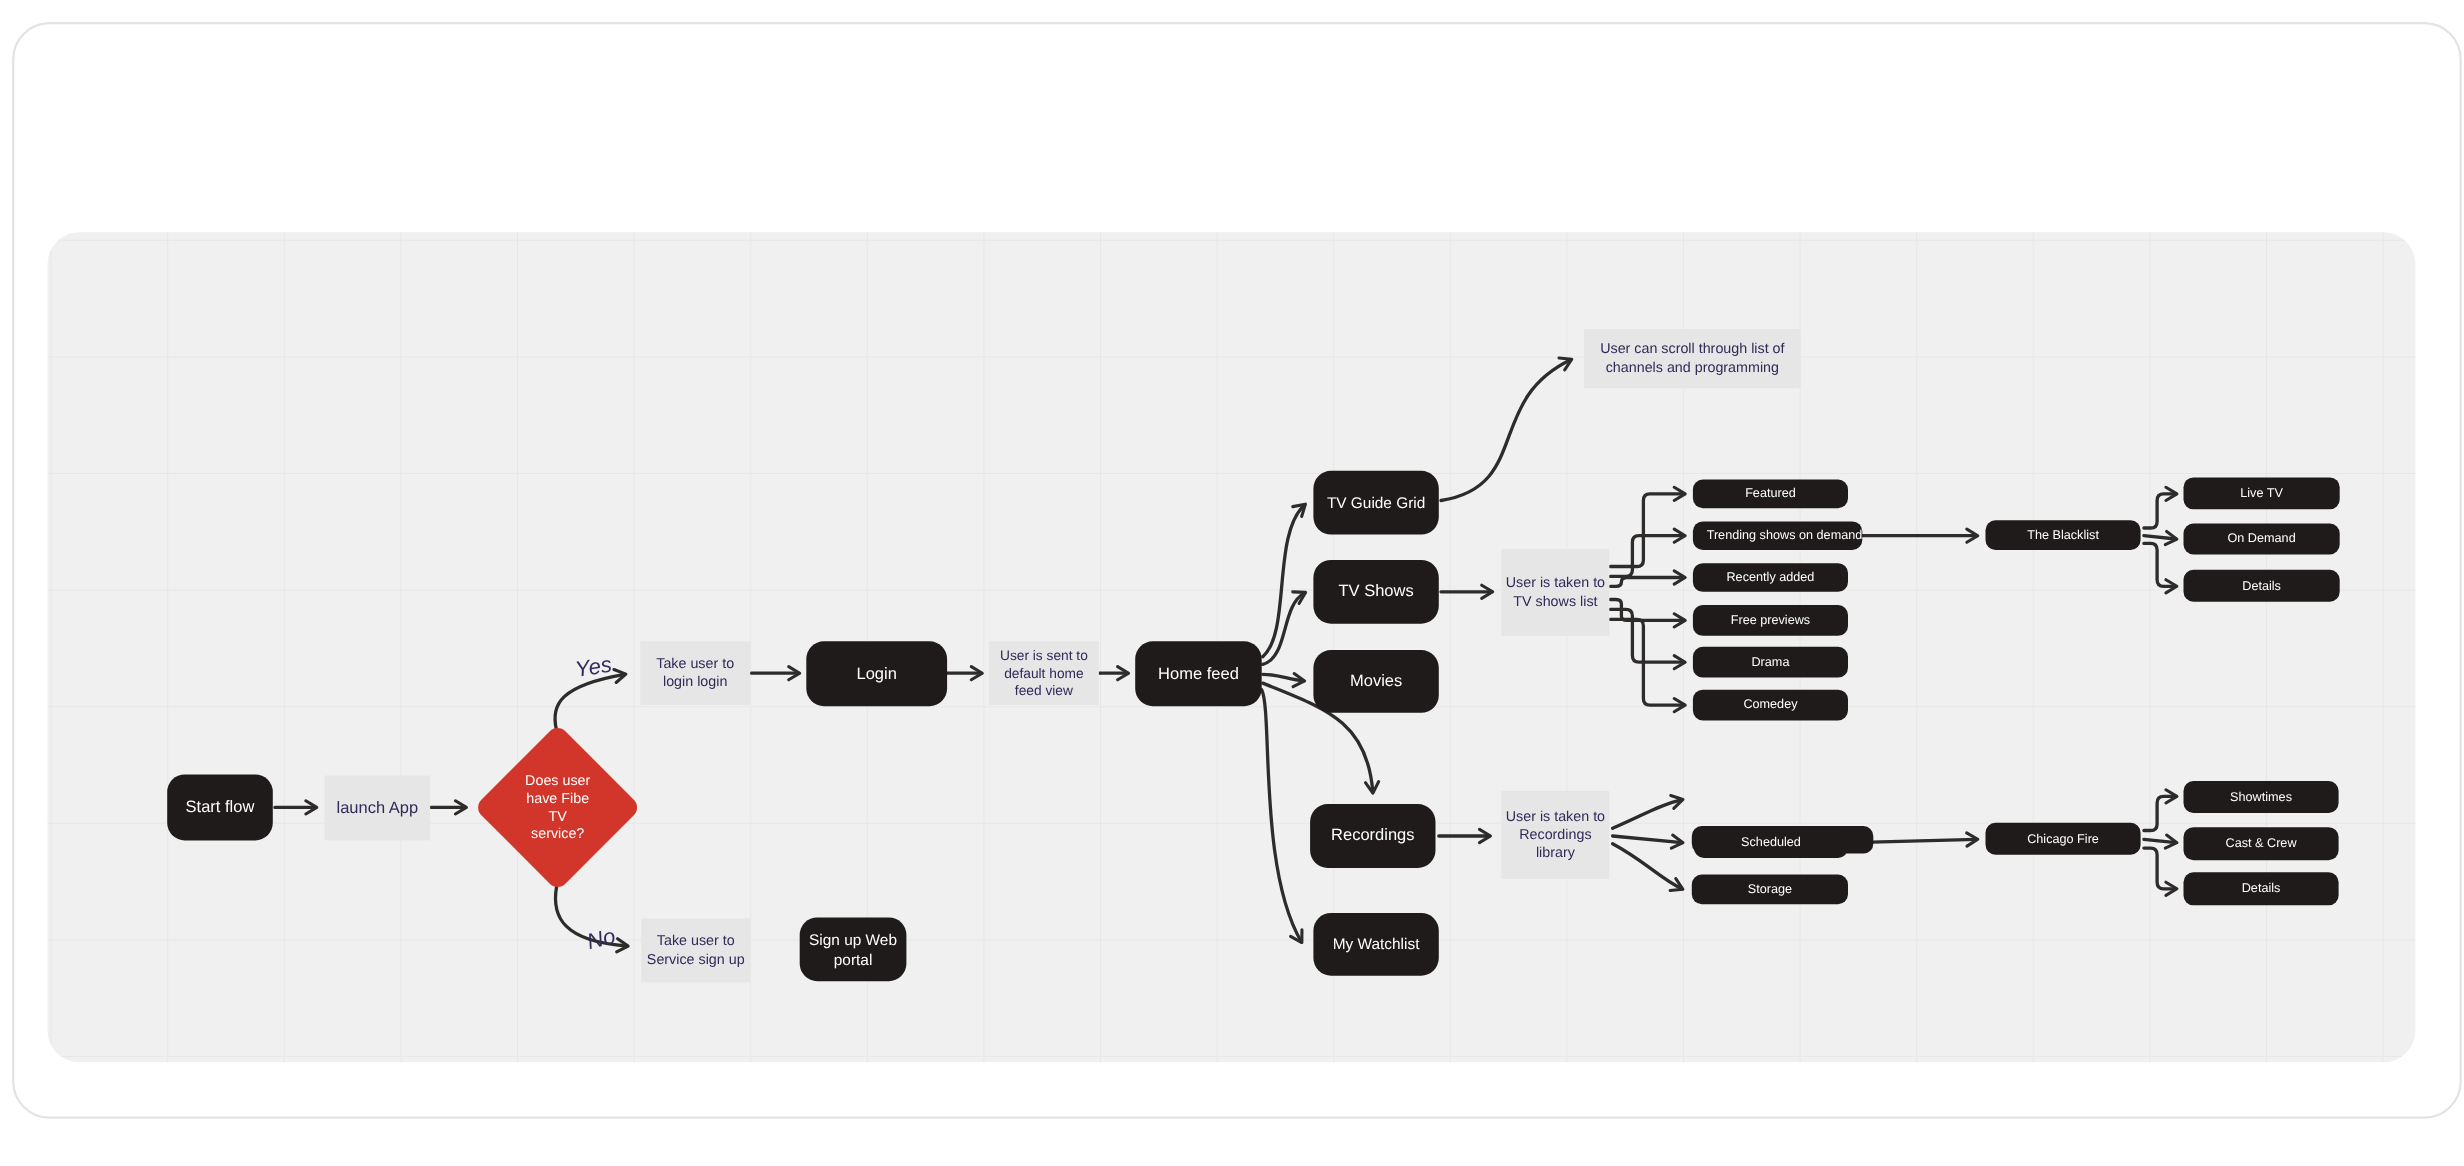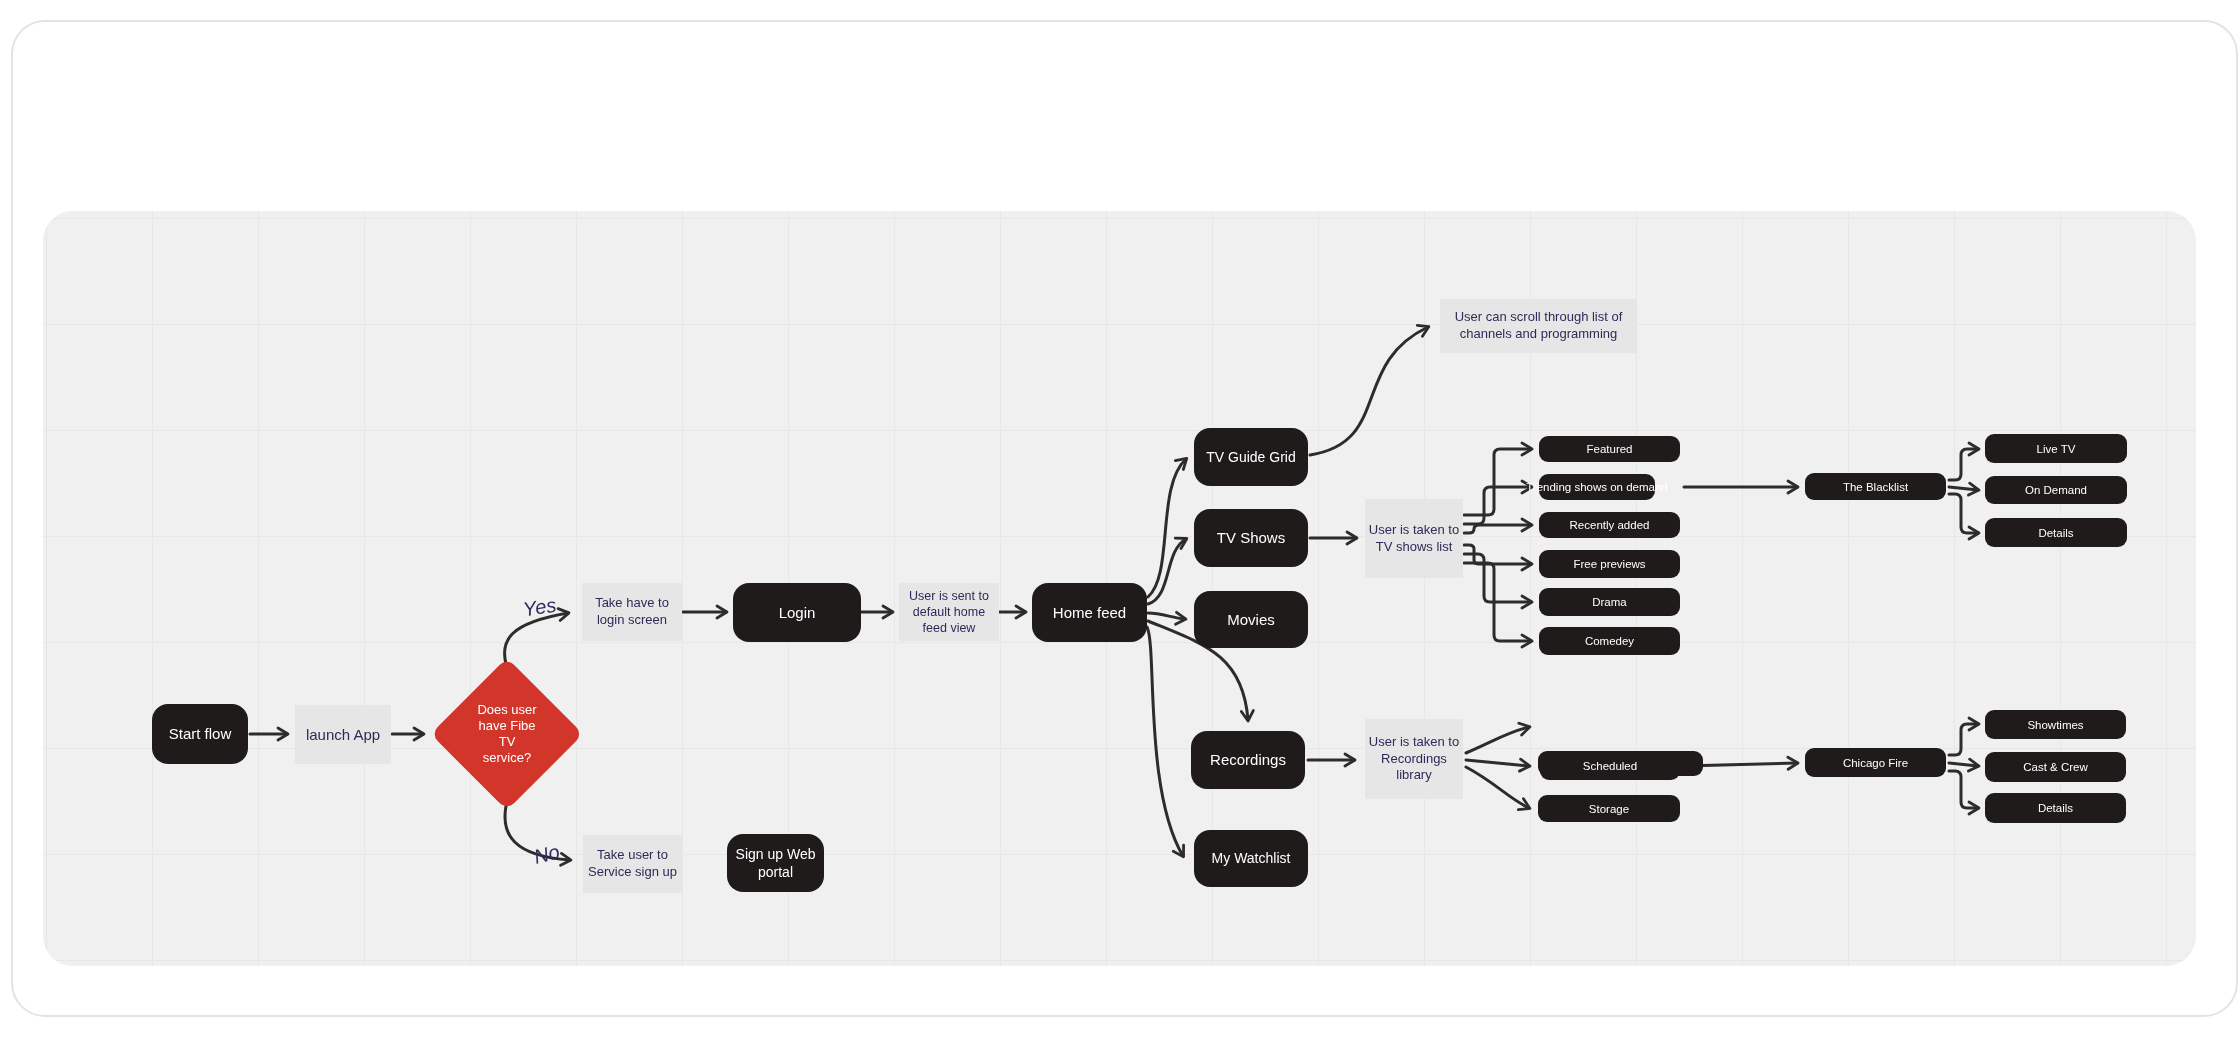--- a/index.html
+++ b/index.html
@@ -105,21 +105,21 @@
         <span class="node-label">Start flow</span>
       </div>
       <div class="node note" style="left: 295px; top: 705px; width: 96px; height: 59px; font-size: 15px;">
         <span class="node-label">launch App</span>
       </div>
       <div class="node decision" style="left: 430px; top: 657px; width: 154px; height: 154px;">
         <div class="diamond-shape"></div>
         <span class="node-label">Does user have Fibe TV service?</span>
       </div>
       <div class="node note" style="left: 582px; top: 583px; width: 100px; height: 58px;">
-        <span class="node-label">Take have to login screen</span>
+        <span class="node-label">Take user to login login</span>
       </div>
       <div class="node task" style="left: 733px; top: 583px; width: 128px; height: 59px;">
         <span class="node-label">Login</span>
       </div>
       <div class="node note" style="left: 899px; top: 583px; width: 100px; height: 58px; font-size: 12.5px;">
         <span class="node-label">User is sent to default home feed view</span>
       </div>
       <div class="node task" style="left: 1032px; top: 583px; width: 115px; height: 59px;">
         <span class="node-label">Home feed</span>
       </div>
@@ -149,21 +149,21 @@
       </div>
       <div class="node note" style="left: 1365px; top: 499px; width: 98px; height: 79px;">
         <span class="node-label">User is taken to TV shows list</span>
       </div>
       <div class="node note" style="left: 1365px; top: 719px; width: 98px; height: 80px;">
         <span class="node-label">User is taken to Recordings library</span>
       </div>
       <div class="node item" style="left: 1539px; top: 436px; width: 141px; height: 26px;">
         <span class="node-label">Featured</span>
       </div>
-      <div class="node item" style="left: 1539px; top: 474px; width: 116px; height: 26px;">
+      <div class="node item" style="left: 1539px; top: 474px; width: 154px; height: 26px; justify-content: flex-end;">
         <span class="node-label">Trending shows on demand</span>
       </div>
       <div class="node item" style="left: 1539px; top: 512px; width: 141px; height: 26px;">
         <span class="node-label">Recently added</span>
       </div>
       <div class="node item" style="left: 1539px; top: 550px; width: 141px; height: 28px;">
         <span class="node-label">Free previews</span>
       </div>
       <div class="node item" style="left: 1539px; top: 588px; width: 141px; height: 28px;">
         <span class="node-label">Drama</span>

